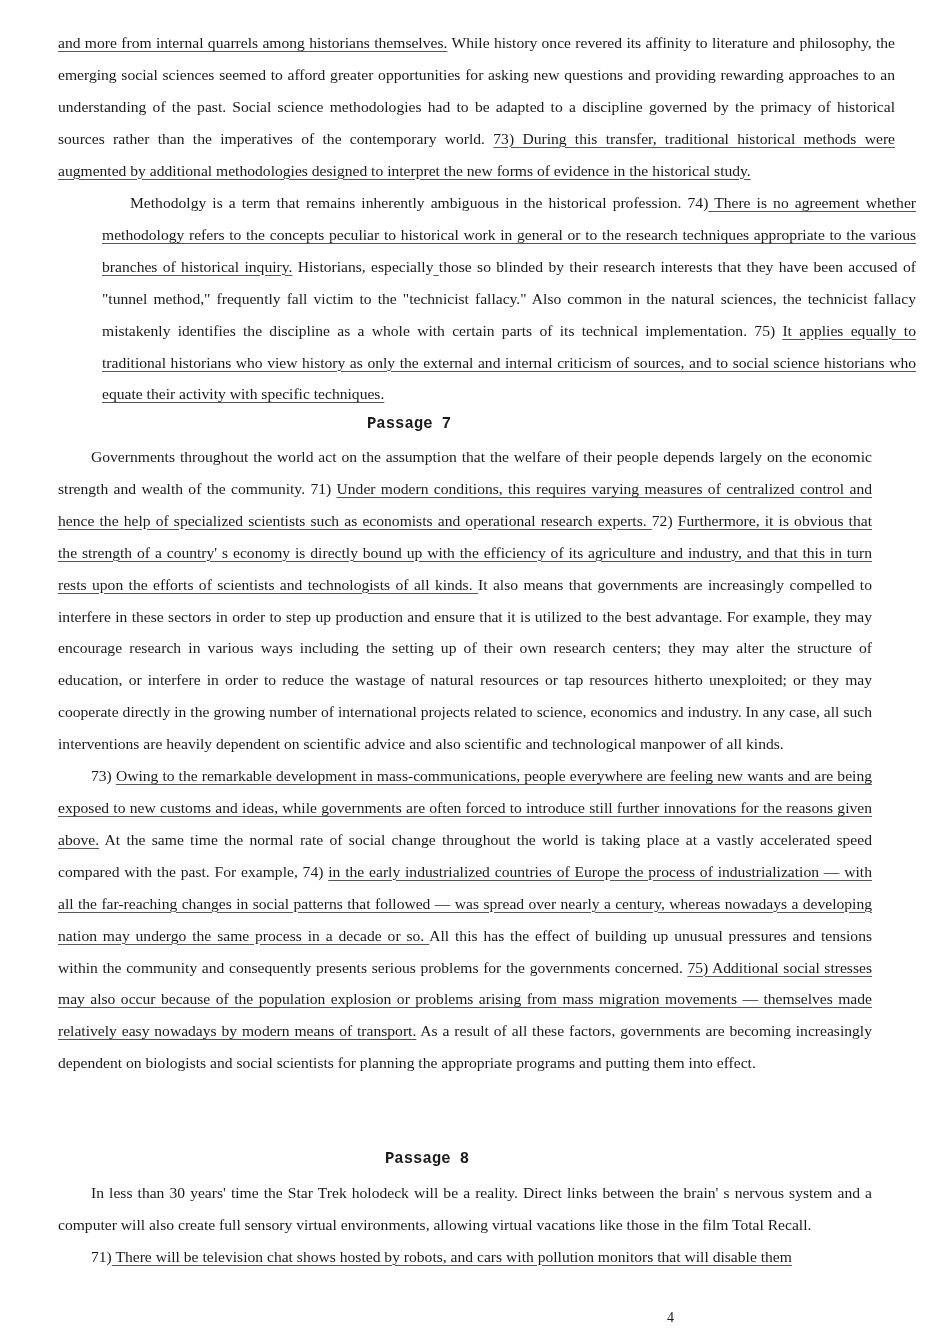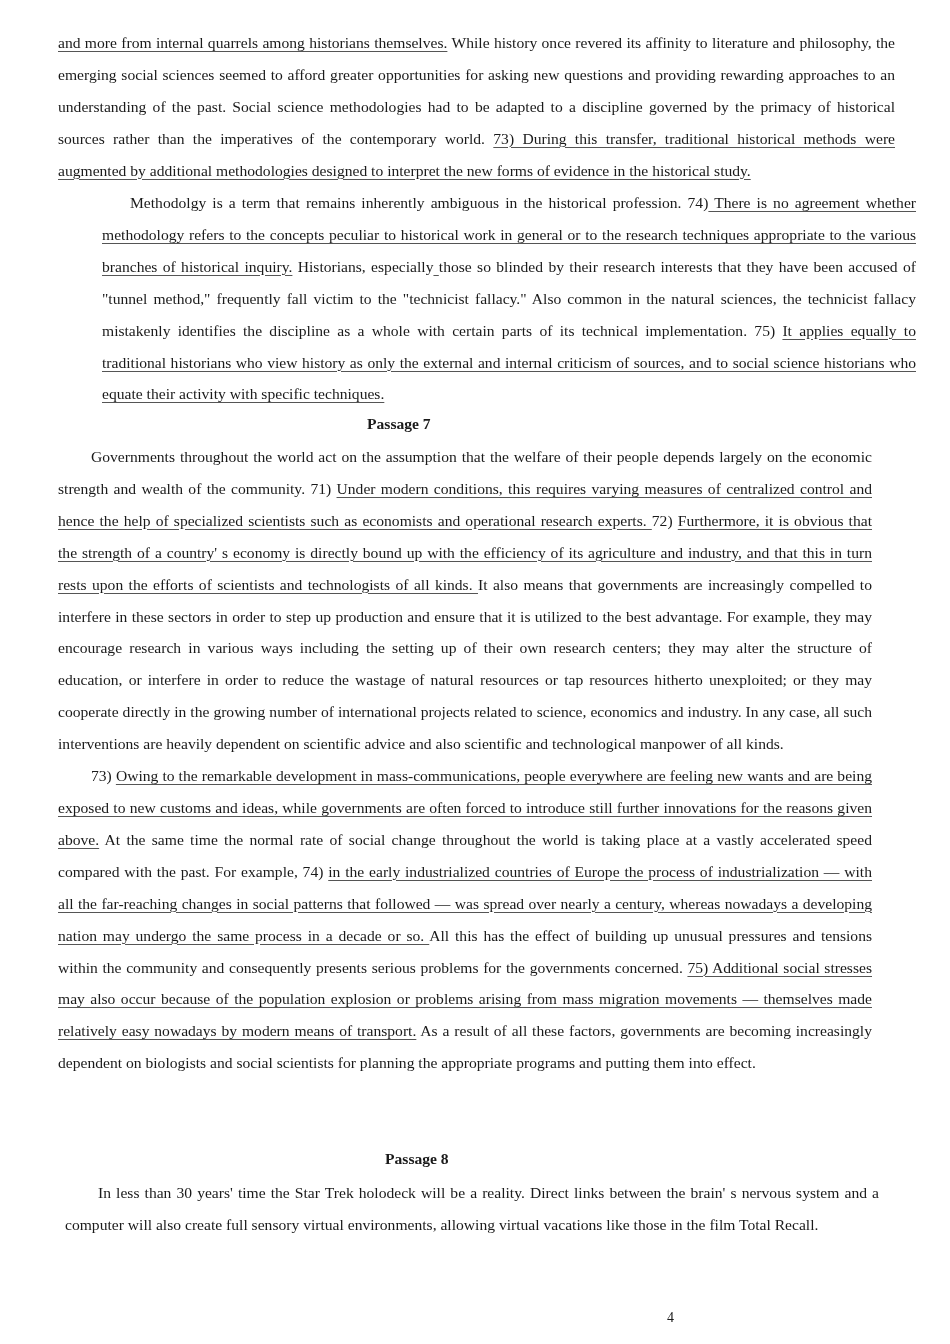--- a/index.html
+++ b/index.html
@@ -7,21 +7,21 @@
          font-family: "Liberation Serif", "DejaVu Serif", serif; color: #1a1a1a; }
   .page { position: absolute; left: 0; top: 0; width: 752px; height: 1344px; }
   .block { position: absolute; left: 58px; font-size: 15.6px; line-height: 31.9px;
            text-align: justify; text-align-last: left; }
   .block.wide { width: 837px; top: 27px; }
   .block.main { width: 814px; }
   .block p { margin: 0; }
   .indent { text-indent: 28px; }
   .indent2 { text-indent: 33px; }
   u, .u { text-decoration: underline; text-decoration-color: #555; text-underline-offset: 3px; text-decoration-thickness: 1px; }
-  .heading { position: absolute; font-weight: bold; font-size: 15.6px; font-family: Liberation Serif, serif; text-align: right; }
+  .heading { position: absolute; font-weight: bold; font-size: 15.6px; font-family: Liberation Mono, monospace; text-align: right; }
   .page-number { position: absolute; right: 78px; top: 1310px; font-size: 14px; }
 </style>
 </head>
 <body>
 
 <div class="page">
 
   <div class="block wide">
     <p><span class="u">and more from internal quarrels among historians themselves.</span><span> While history once revered its affinity to literature and philosophy, the emerging social sciences seemed to afford greater opportunities for asking new questions and providing rewarding approaches to an understanding of the past. Social science methodologies had to be adapted to a discipline governed by the primacy of historical sources rather than the imperatives of the contemporary world. </span><span class="u">73) During this transfer, traditional historical methods were augmented by additional methodologies designed to interpret the new forms of evidence in the historical study.</span></p>
   </div>
@@ -32,18 +32,19 @@
 
   <div class="heading" style="left:367px; top:415px;">Passage 7</div>
 
   <div class="block main" style="top:441px;">
     <p class="indent2"><span>Governments throughout the world act on the assumption that the welfare of their people depends largely on the economic strength and wealth of the community. 71) </span><span class="u">Under modern conditions, this requires varying measures of centralized control and hence the help of specialized scientists such as economists and operational research experts. </span><span>72) </span><span class="u">Furthermore, it is obvious that the strength of a country' s economy is directly bound up with the efficiency of its agriculture and industry, and that this in turn rests upon the efforts of scientists and technologists of all kinds. </span><span>It also means that governments are increasingly compelled to interfere in these sectors in order to step up production and ensure that it is utilized to the best advantage. For example, they may encourage research in various ways including the setting up of their own research centers; they may alter the structure of education, or interfere in order to reduce the wastage of natural resources or tap resources hitherto unexploited; or they may cooperate directly in the growing number of international projects related to science, economics and industry. In any case, all such interventions are heavily dependent on scientific advice and also scientific and technological manpower of all kinds.</span></p>
     <p class="indent2"><span>73) </span><span class="u">Owing to the remarkable development in mass-communications, people everywhere are feeling new wants and are being exposed to new customs and ideas, while governments are often forced to introduce still further innovations for the reasons given above.</span><span> At the same time the normal rate of social change throughout the world is taking place at a vastly accelerated speed compared with the past. For example, 74) </span><span class="u">in the early industrialized countries of Europe the process of industrialization — with all the far-reaching changes in social patterns that followed — was spread over nearly a century, whereas nowadays a developing nation may undergo the same process in a decade or so. </span><span>All this has the effect of building up unusual pressures and tensions within the community and consequently presents serious problems for the governments concerned. </span><span class="u">75) Additional social stresses may also occur because of the population explosion or problems arising from mass migration movements — themselves made relatively easy nowadays by modern means of transport.</span><span> As a result of all these factors, governments are becoming increasingly dependent on biologists and social scientists for planning the appropriate programs and putting them into effect.</span></p>
   </div>
 
   <div class="heading" style="left:357px; top:1150px;margin-left:28px;">Passage 8</div>
 
-  <div class="block main" style="top:1177px;margin-left:7px;">
+  <div class="block main" style="top:1177px;">
     <p class="indent2"><span>In less than 30 years' time the Star Trek holodeck will be a reality. Direct links between the brain' s nervous system and a computer will also create full sensory virtual environments, allowing virtual vacations like those in the film Total Recall.</span></p>
+    <p class="indent2"><span>71)</span><span class="u"> There will be television chat shows hosted by robots, and cars with pollution monitors that will disable them</span></p>
   </div>
 
   <div class="page-number">4</div>
 </div>
 
 </body></html>

